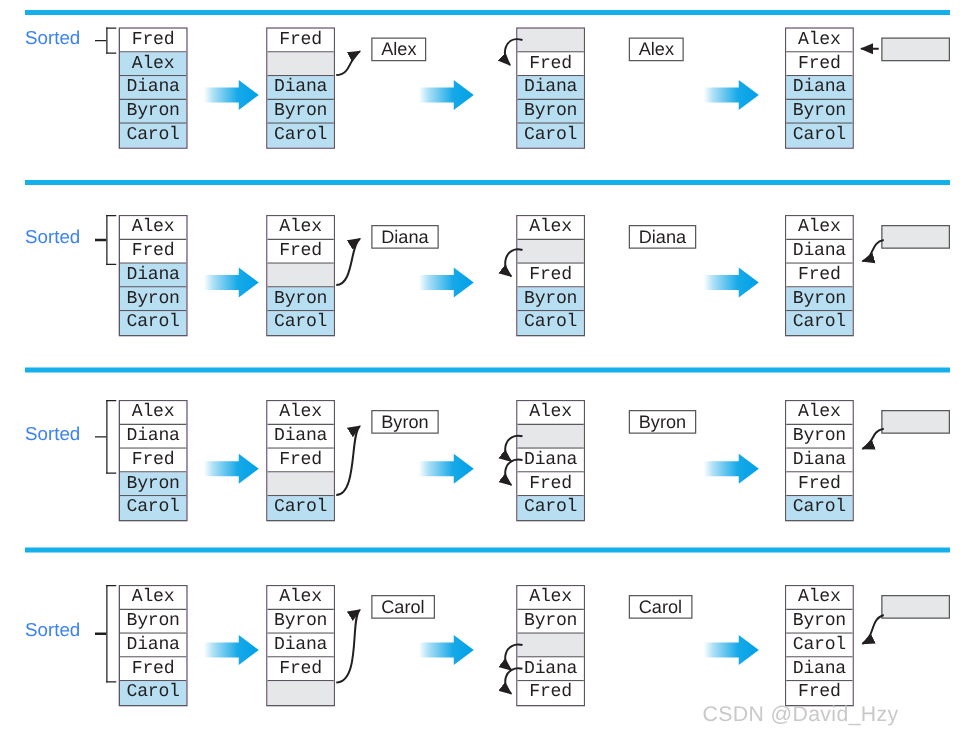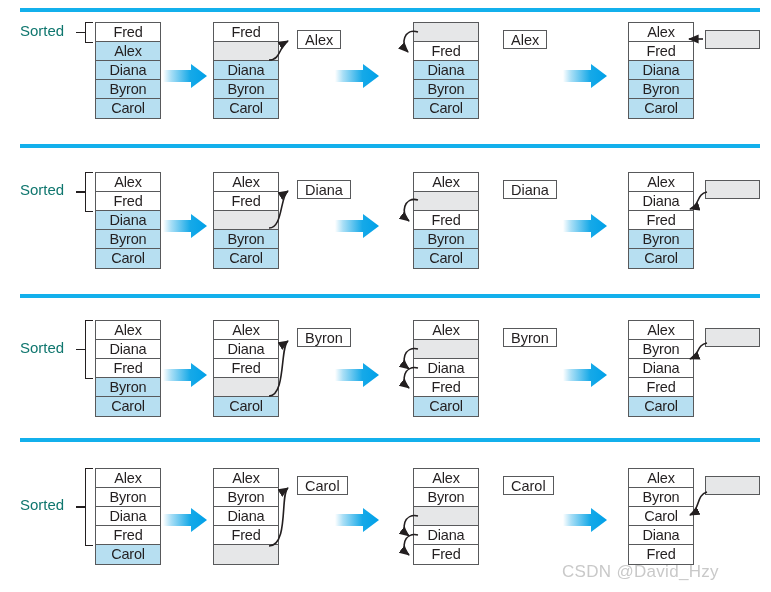--- a/index.html
+++ b/index.html
@@ -17,43 +17,44 @@
     position:absolute;left:20px;width:740px;height:4px;
     background:#13b0ec;
   }
 
   
   .row{position:absolute;left:0;width:771px;height:150px;}
 
   
   .sorted-label{
     position:absolute;
-    font-size:15px;color:#0f766e;
+    font-size:15px;color:#3b82f6;
     white-space:nowrap;
     letter-spacing:0px;
   }
   .bracket{
     position:absolute;
     border-left:1.6px solid #231f20;
     border-top:1.6px solid #231f20;
     border-bottom:1.6px solid #231f20;
     width:7px;
   }
   .bracket-stem{
     position:absolute;
     height:1.6px;background:#231f20;width:9px;
   }
 
   
   .col{
     position:absolute;
-    width:66px;
+    width:55px;
     border:1.4px solid #58595b;
     box-sizing:border-box;
     background:#f0abfc;
+    font-family:Liberation Mono, monospace;
   }
   .cell{
     height:19px;
     line-height:18px;
     box-sizing:border-box;
     border-bottom:1.4px solid #58595b;
     text-align:center;
     font-size:14.5px;
     color:#231f20;
     background:#ffffff;

